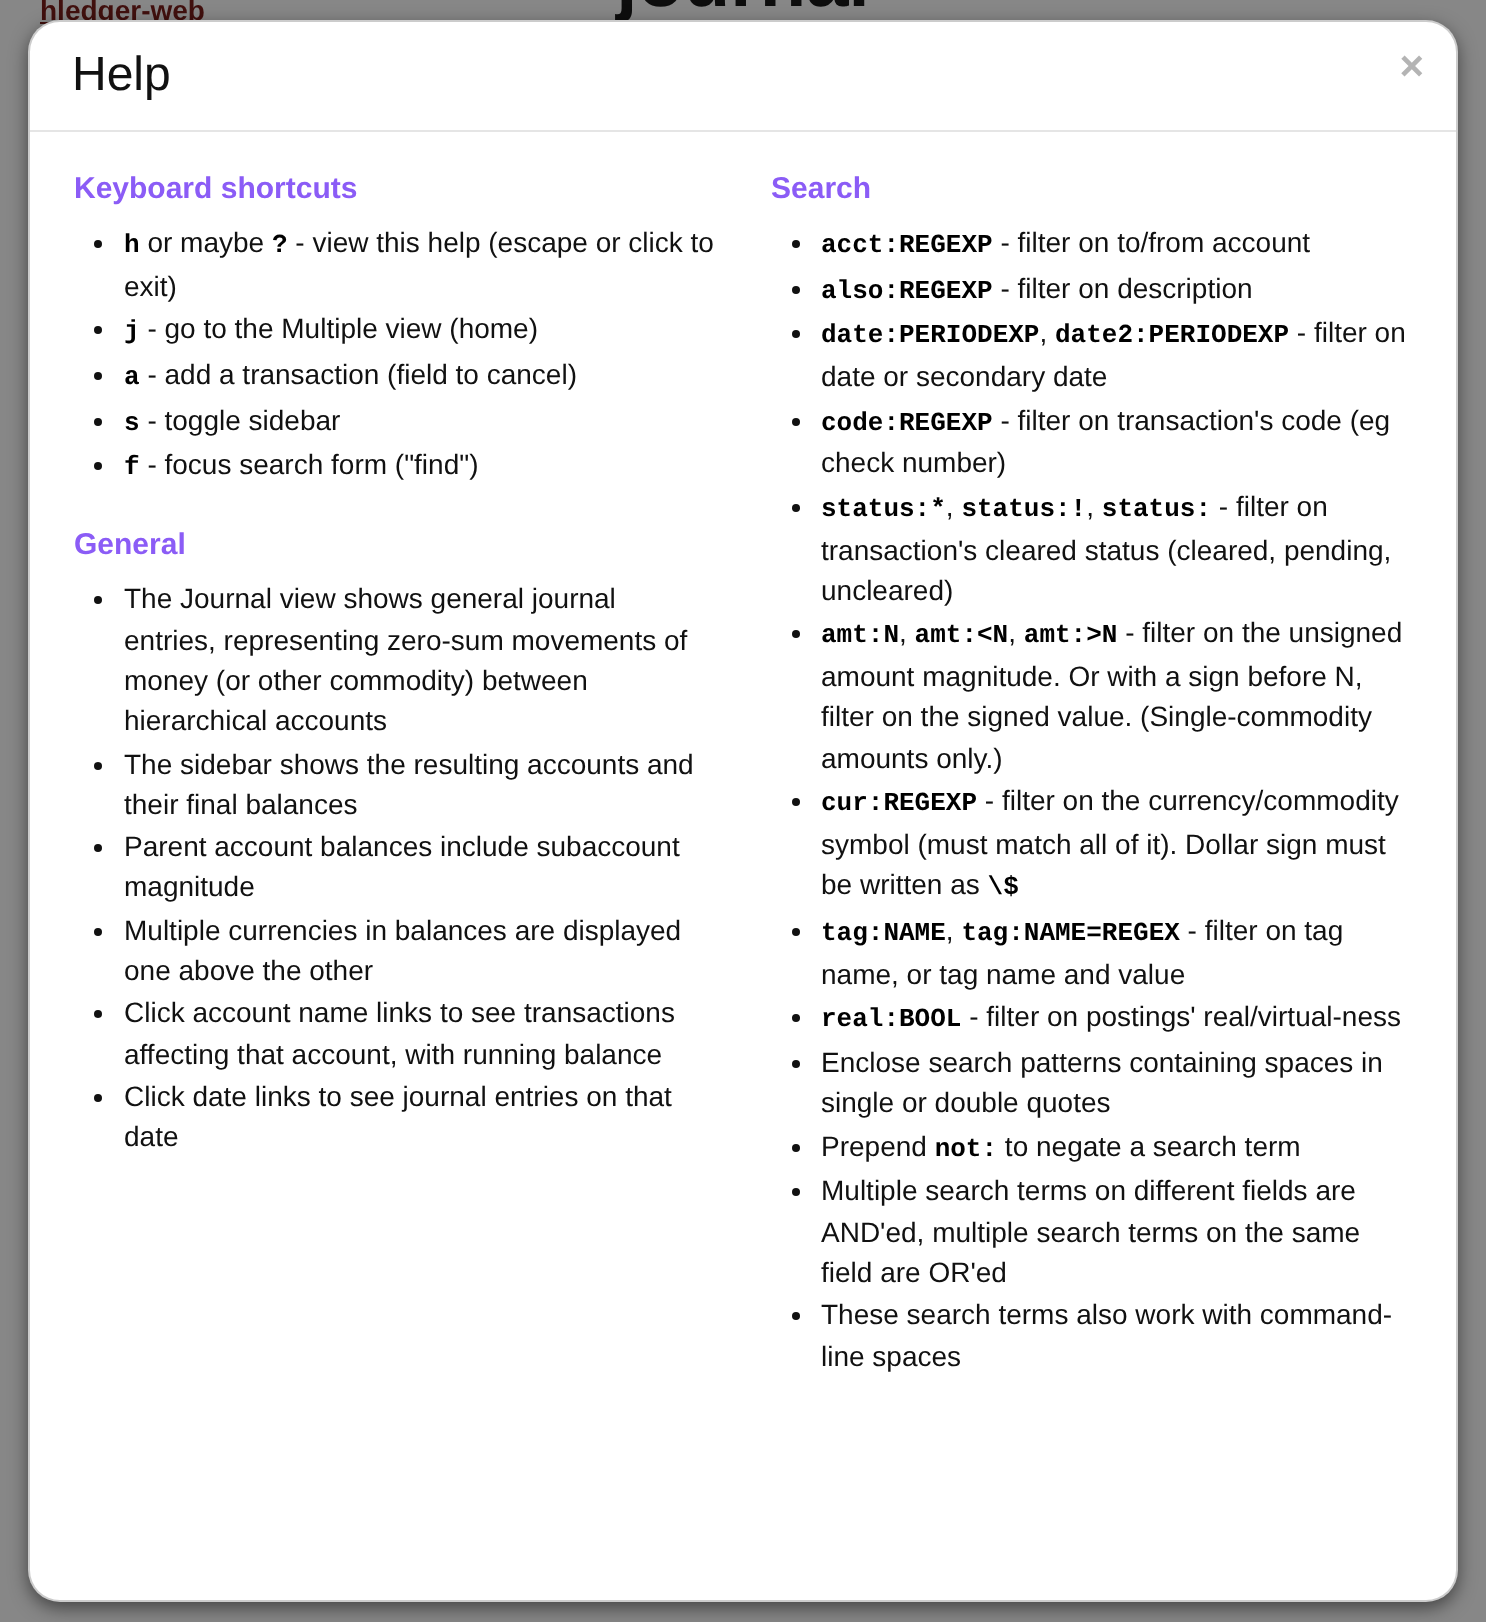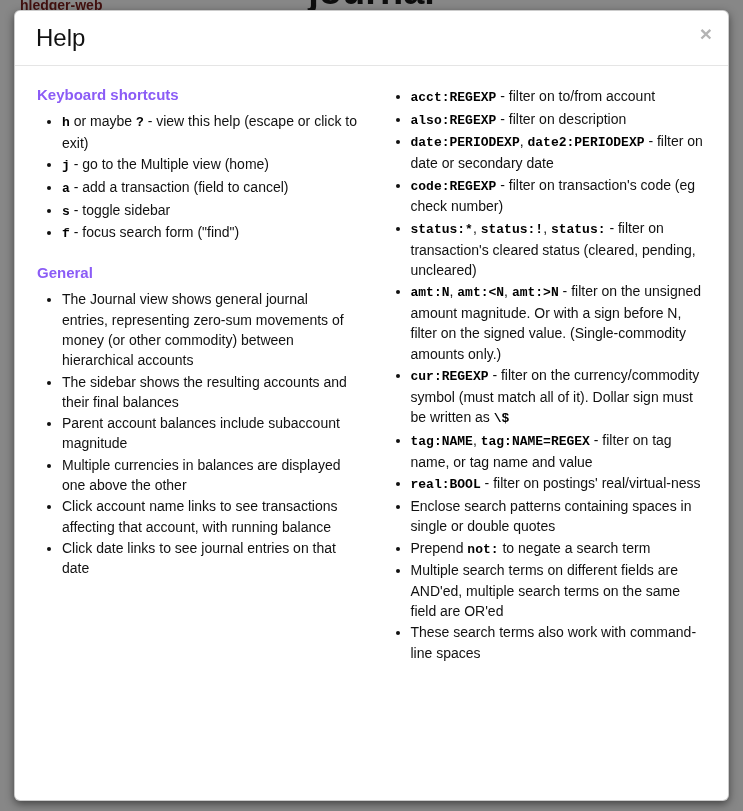--- a/index.html
+++ b/index.html
@@ -32,21 +32,21 @@
     background: rgba(0,0,0,0.47);
     z-index: 10;
   }
 
   
   .modal {
     position: absolute; z-index: 20;
     top: 10px; left: 14px; right: 14px; bottom: 10px;
     background: #fff;
     border: 1px solid rgba(0,0,0,0.2);
-    border-radius: 6px;
+    border-radius: 16px;
     box-shadow: 0 3px 9px rgba(0,0,0,0.5);
     display: flex; flex-direction: column;
     overflow: hidden;
   }
   .modal-header {
     position: relative;
     padding: 13px 15px 12px 21px;
     border-bottom: 1px solid #e5e5e5;
     flex: 0 0 auto;
   }
@@ -119,20 +119,21 @@
         <ul class="help-list">
           <li><span>The Journal view shows general journal entries, representing zero-sum movements of money (or other commodity) between hierarchical accounts</span></li>
           <li><span>The sidebar shows the resulting accounts and their final balances</span></li>
           <li><span>Parent account balances include subaccount magnitude</span></li>
           <li><span>Multiple currencies in balances are displayed one above the other</span></li>
           <li><span>Click account name links to see transactions affecting that account, with running balance</span></li>
           <li><span>Click date links to see journal entries on that date</span></li>
         </ul>
       </div>
     <div class="help-col">
+        <div class="section-heading">Search</div>
         <ul class="help-list">
           <li><span class="code">acct:REGEXP</span><span> - filter on to/from account</span></li>
           <li><span class="code">also:REGEXP</span><span> - filter on description</span></li>
           <li><span class="code">date:PERIODEXP</span><span>, </span><span class="code">date2:PERIODEXP</span><span> - filter on date or secondary date</span></li>
           <li><span class="code">code:REGEXP</span><span> - filter on transaction's code (eg check number)</span></li>
           <li><span class="code">status:*</span><span>, </span><span class="code">status:!</span><span>, </span><span class="code">status:</span><span> - filter on transaction's cleared status (cleared, pending, uncleared)</span></li>
           <li><span class="code">amt:N</span><span>, </span><span class="code">amt:&lt;N</span><span>, </span><span class="code">amt:&gt;N</span><span> - filter on the unsigned amount magnitude. Or with a sign before N, filter on the signed value. (Single-commodity amounts only.)</span></li>
           <li><span class="code">cur:REGEXP</span><span> - filter on the currency/commodity symbol (must match all of it). Dollar sign must be written as </span><span class="code">\$</span></li>
           <li><span class="code">tag:NAME</span><span>, </span><span class="code">tag:NAME=REGEX</span><span> - filter on tag name, or tag name and value</span></li>
           <li><span class="code">real:BOOL</span><span> - filter on postings' real/virtual-ness</span></li>

